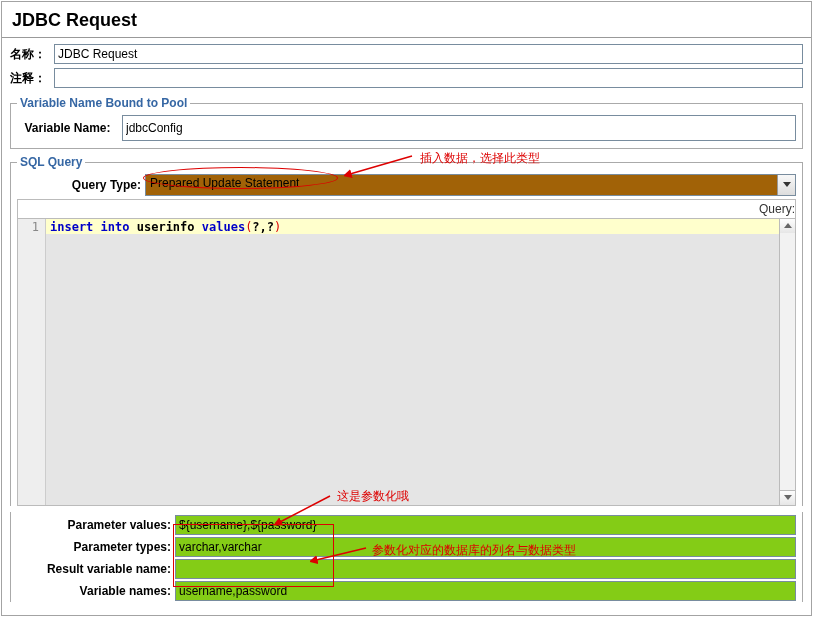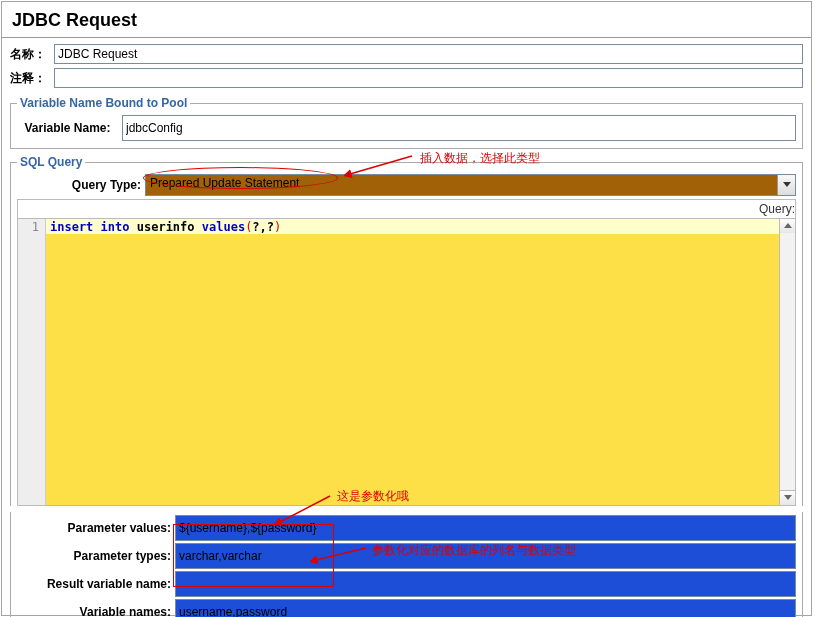--- a/index.html
+++ b/index.html
@@ -156,21 +156,21 @@
     font-size: 12px;
     color: #888;
     text-align: right;
     padding: 1px 6px 0 0;
   }
   .code {
     flex: 1;
     font-family: Consolas, monospace;
     font-size: 12px;
     padding: 1px 4px;
-    background: #fde047;
+    background: #e5e5e5;
     position: relative;
   }
   .code .hl-line {
     position: absolute;
     left: 0; right: 0; top: 0;
     height: 15px;
     background: #FFFFCC;
   }
   .code-text { position: relative; }
   .kw { color: #0000C8; font-weight: bold; }
@@ -204,26 +204,26 @@
   }
   .param-label {
     width: 158px;
     text-align: right;
     padding-right: 4px;
     font-weight: bold;
     font-size: 12px;
   }
   .param-input {
     flex: 1;
-    height: 26px;
+    height: 20px;
     border: 1px solid #788C9E;
     padding: 1px 3px;
     font-size: 12px;
     font-family: Arial, sans-serif;
-    background: #1d4ed8;
+    background: #84cc16;
   }
   .red-box {
     position: absolute;
     border: 1.5px solid #d00;
     pointer-events: none;
   }
   .qtype-row {
     display: flex;
     align-items: center;
     padding: 1px 0;

